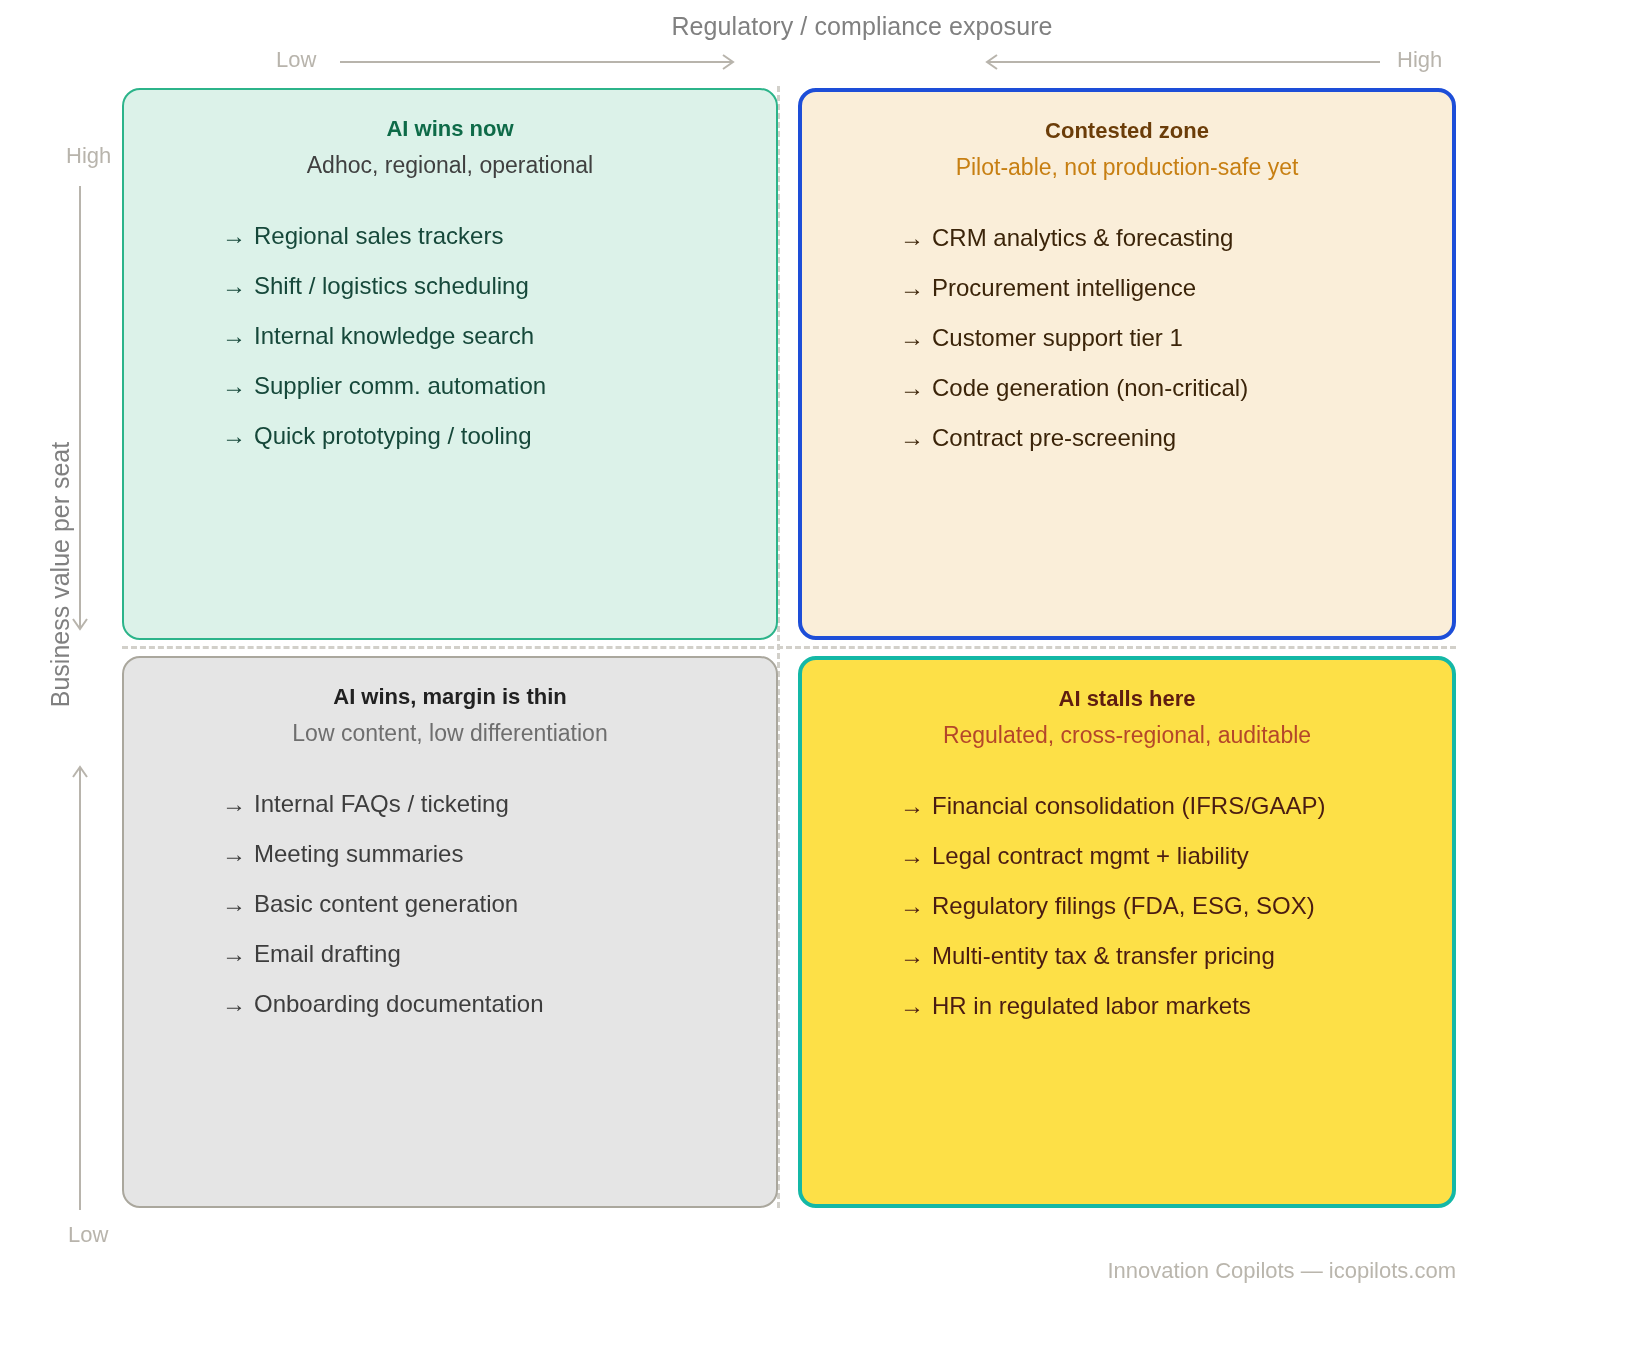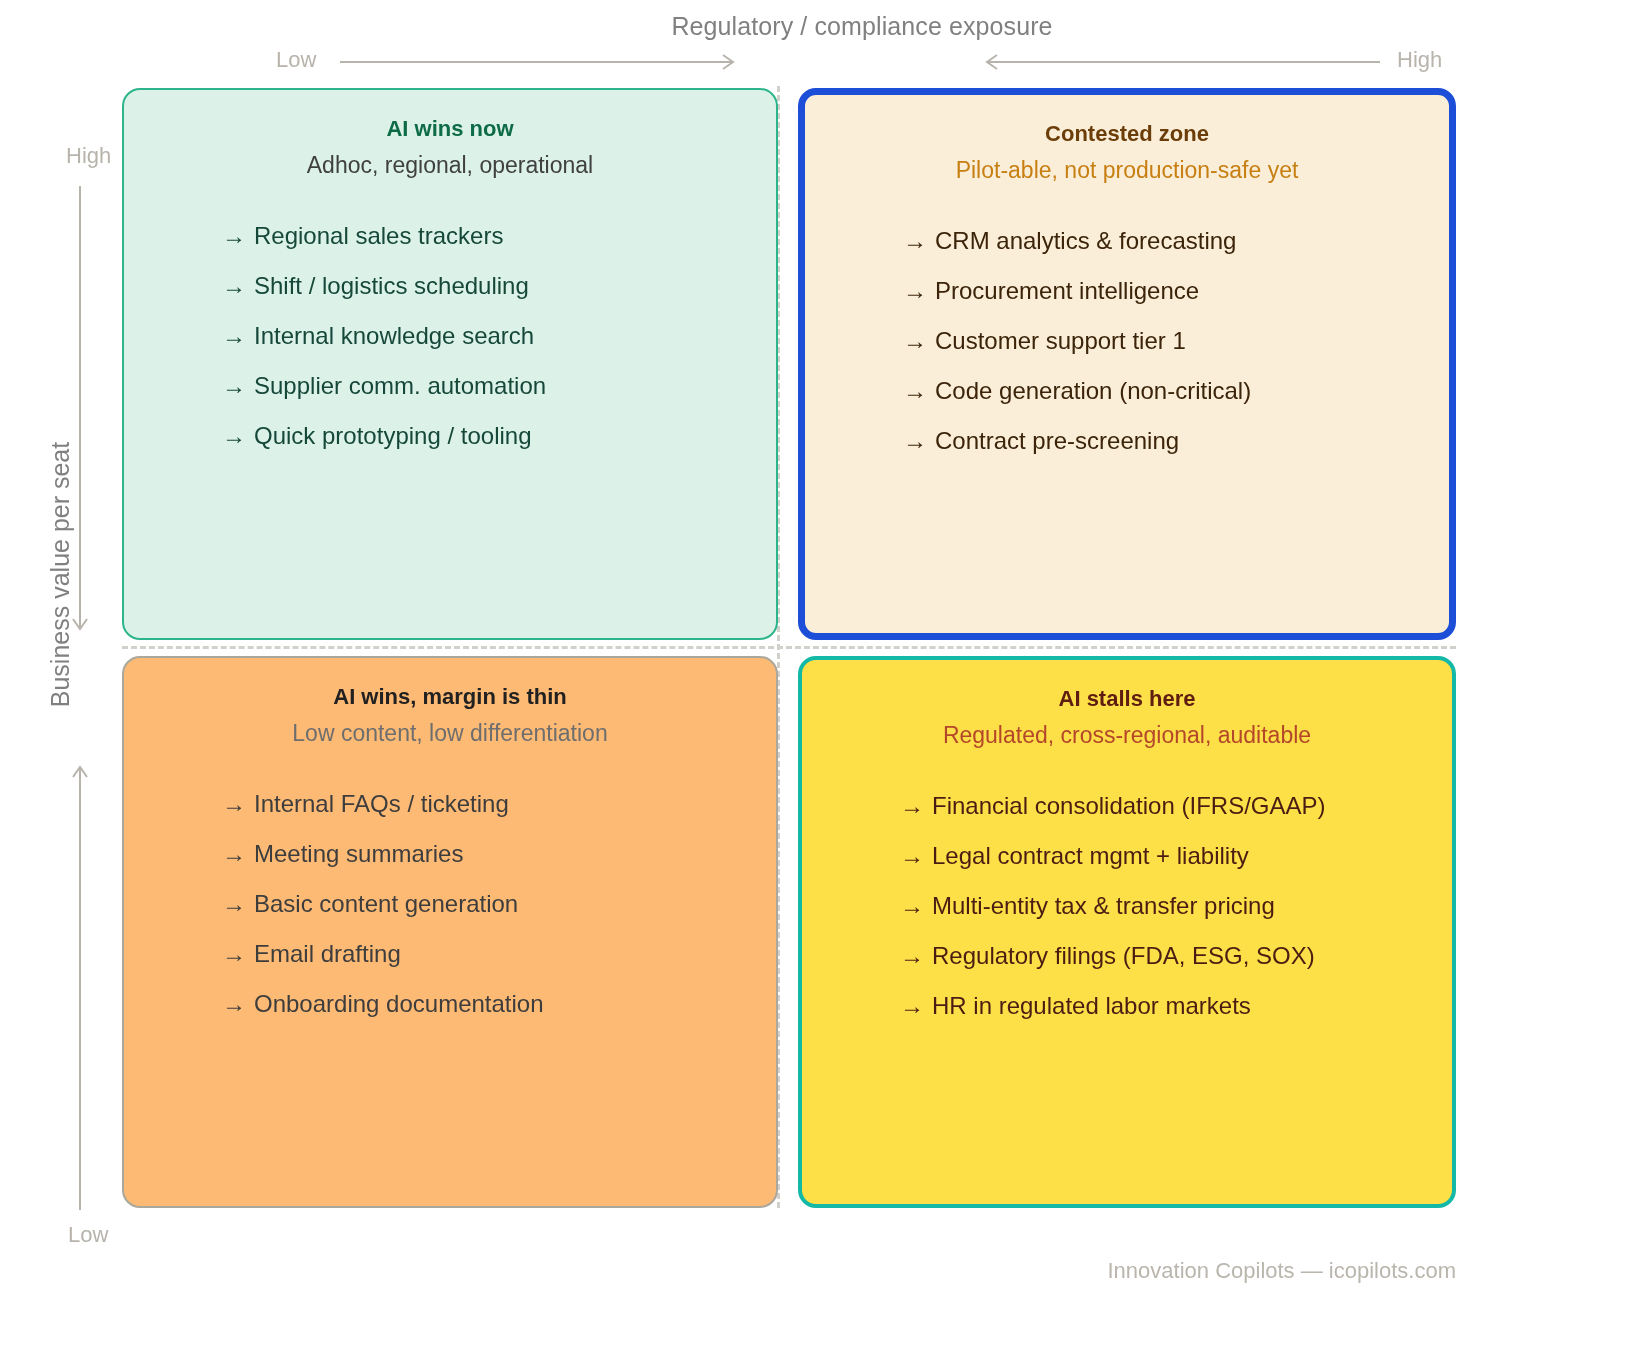--- a/index.html
+++ b/index.html
@@ -160,29 +160,29 @@
     background: #dcf2e9;
     border: 2px solid #2cb48a;
   }
   .theme-teal .q-title { color: #0e6b48; }
   .theme-teal .q-subtitle { color: #404040; }
   .theme-teal .q-list li { color: #16483a; }
 
   
   .theme-amber {
     background: #faeed9;
-    border: 7px solid #1d4ed8;
+    border: 4px solid #1d4ed8;
   }
   .theme-amber .q-title { color: #6b3d09; }
   .theme-amber .q-subtitle { color: #c77f12; }
   .theme-amber .q-list li { color: #3b2409; }
 
   
   .theme-gray {
-    background: #fdba74;
+    background: #e5e5e5;
     border: 2px solid #aaa79d;
   }
   .theme-gray .q-title { color: #212121; }
   .theme-gray .q-subtitle { color: #6e6e6e; }
   .theme-gray .q-list li { color: #3d3d3d; }
 
   
   .theme-red {
     background: #fde047;
     border: 4px solid #14b8a6;
@@ -267,19 +267,19 @@
     <li><span class="q-arrow">→</span><span>Onboarding documentation</span></li>
   </ul>
 </div>
 
 <div class="quadrant q-br theme-red">
   <div class="q-title">AI stalls here</div>
   <div class="q-subtitle">Regulated, cross-regional, auditable</div>
   <ul class="q-list">
     <li><span class="q-arrow">→</span><span>Financial consolidation (IFRS/GAAP)</span></li>
     <li><span class="q-arrow">→</span><span>Legal contract mgmt + liability</span></li>
+    <li><span class="q-arrow">→</span><span>Regulatory filings (FDA, ESG, SOX)</span></li>
     <li><span class="q-arrow">→</span><span>Multi-entity tax &amp; transfer pricing</span></li>
-    <li><span class="q-arrow">→</span><span>Regulatory filings (FDA, ESG, SOX)</span></li>
     <li><span class="q-arrow">→</span><span>HR in regulated labor markets</span></li>
   </ul>
 </div>
 
 <div class="footer">Innovation Copilots — icopilots.com</div>
 
 </body></html>

